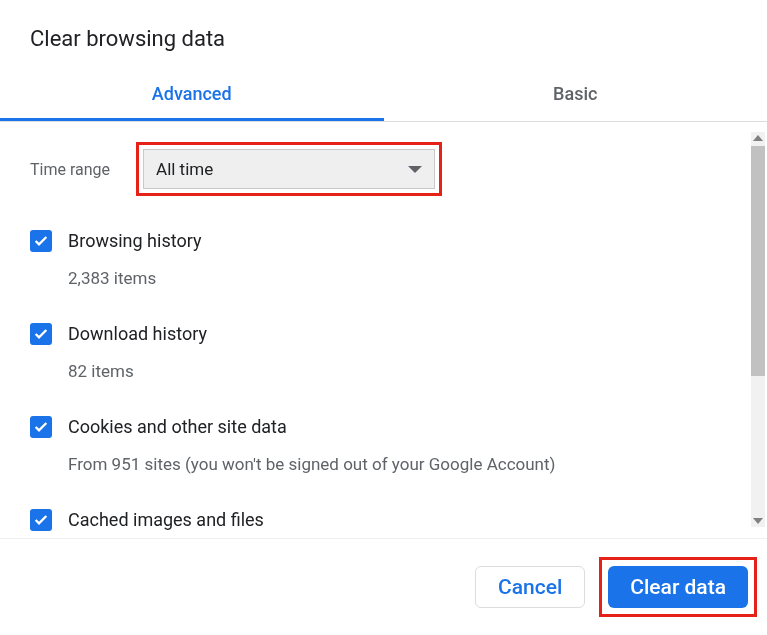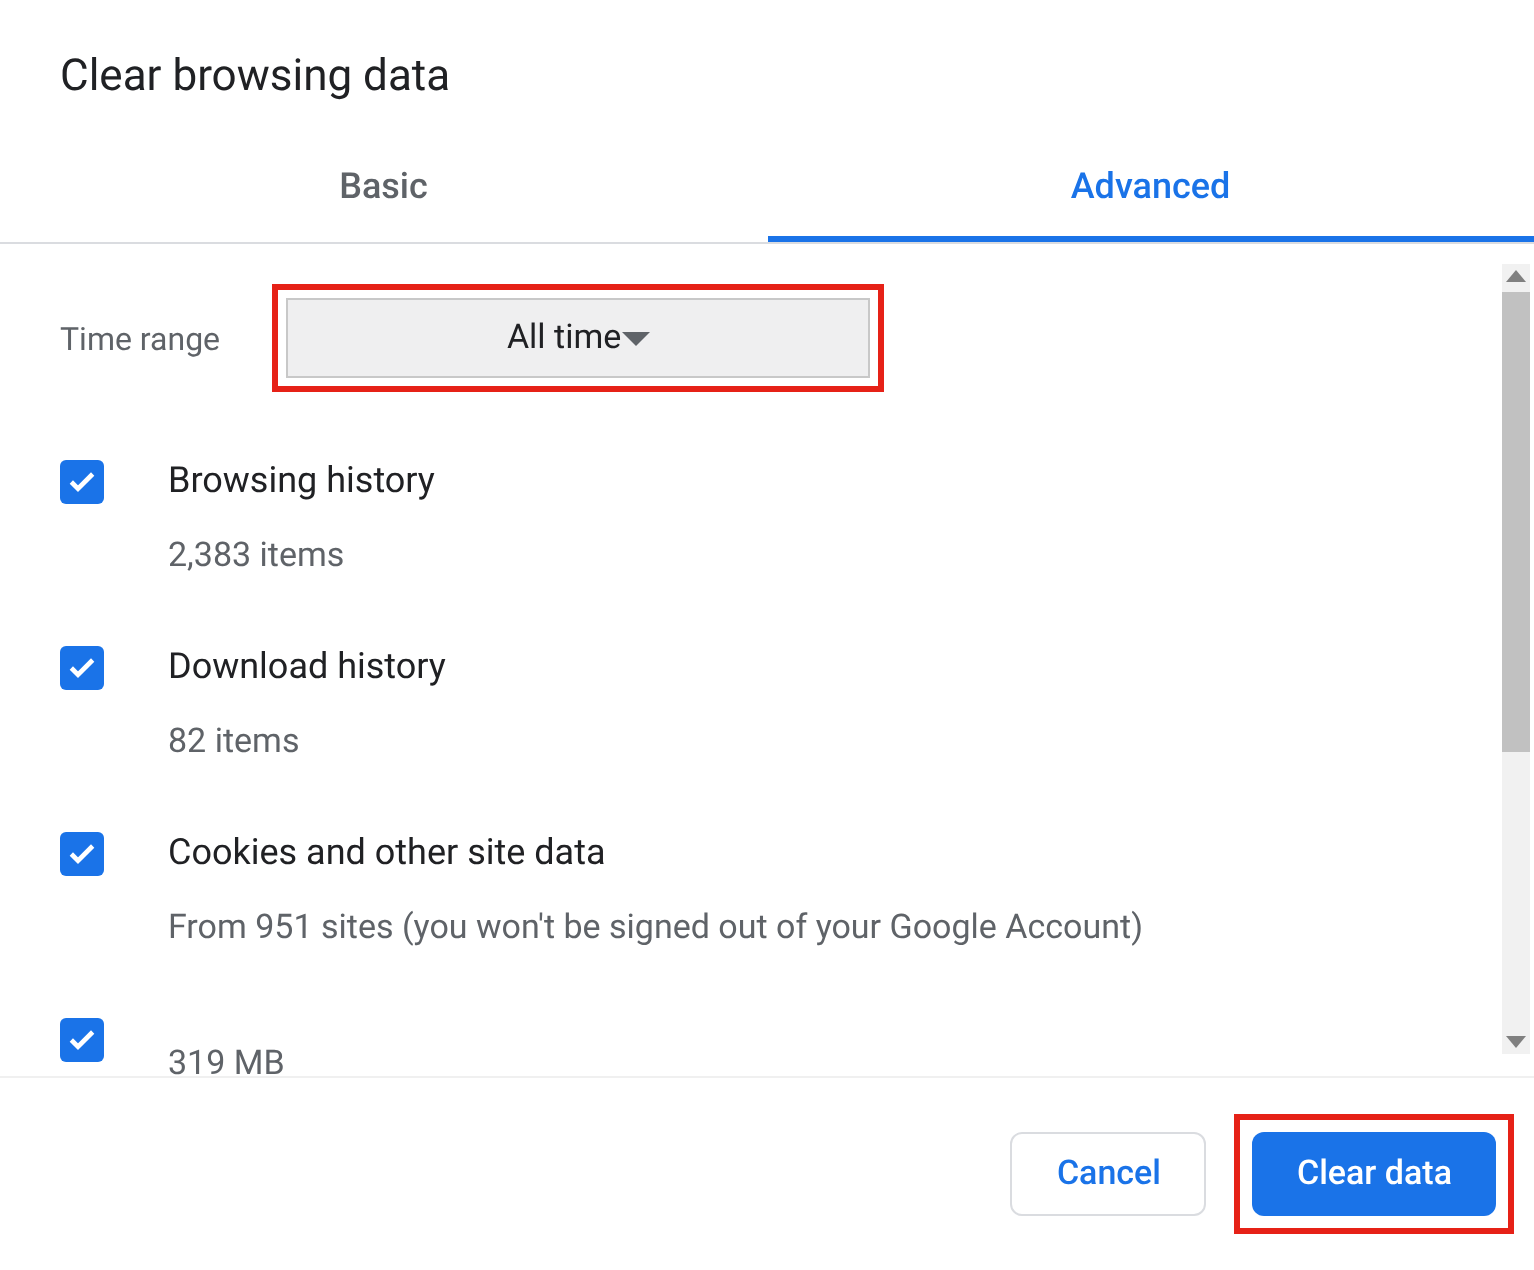--- a/index.html
+++ b/index.html
@@ -67,35 +67,35 @@
     padding: 4px;
     display: inline-block;
   }
   .select {
     width: 292px;
     height: 40px;
     background: #efeff0;
     border: 1px solid #c8c8c8;
     display: flex;
     align-items: center;
-    justify-content: center;
+    justify-content: space-between;
     padding: 0 12px;
     cursor: pointer;
     font-size: 17px;
   }
   .select .arrow {
     width: 0; height: 0;
     border-left: 7px solid transparent;
     border-right: 7px solid transparent;
     border-top: 7px solid #5f6368;
   }
   .option-row {
     display: flex;
     align-items: flex-start;
-    gap: 32px;
+    gap: 16px;
     padding: 8px 0 22px 0;
   }
   .checkbox {
     width: 22px;
     height: 22px;
     background: #1a73e8;
     border-radius: 3px;
     flex-shrink: 0;
     display: flex;
     align-items: center;
@@ -137,21 +137,21 @@
     align-items: center;
     gap: 0;
     padding: 18px 10px 18px 18px;
     border-top: 1px solid #f0f0f0;
     background:#fff;
   }
   .btn {
     height: 42px;
     padding: 0 22px;
     border-radius: 6px;
-    font-size: 17px;
+    font-size: 21px;
     font-family: inherit;
     cursor: pointer;
     display: flex;
     align-items: center;
     justify-content: center;
   }
   .btn-cancel {
     background: #fff;
     color: #1a73e8;
     border: 1px solid #dadce0;
@@ -172,22 +172,22 @@
   }
 </style>
 </head>
 <body>
 
 <div class="dialog">
 
   <div class="title">Clear browsing data</div>
 
   <div class="tabs">
+    <div class="tab active">Advanced</div>
     <div class="tab">Basic</div>
-    <div class="tab active">Advanced</div>
   </div>
 
   <div class="scroll-area">
 
     <div class="time-row">
       <div class="time-label">Time range</div>
       <div class="highlight-red">
         <div class="select">
           <span>All time</span>
           <span class="arrow"></span>
@@ -231,20 +231,21 @@
       </div>
     </div>
 
     <div class="option-row">
       <div class="checkbox">
         <svg viewBox="0 0 24 24">
             <path fill="none" stroke="#fff" stroke-width="3.5" d="M4 12l5 5L20 6"></path>
           </svg>
       </div>
       <div>
+        <div class="option-main">Cached images and files</div>
         <div class="option-sub">319 MB</div>
       </div>
     </div>
 
     <div class="scrollbar">
       <div class="sb-arrow up"></div>
       <div class="thumb"></div>
       <div class="sb-arrow down"></div>
     </div>
 

